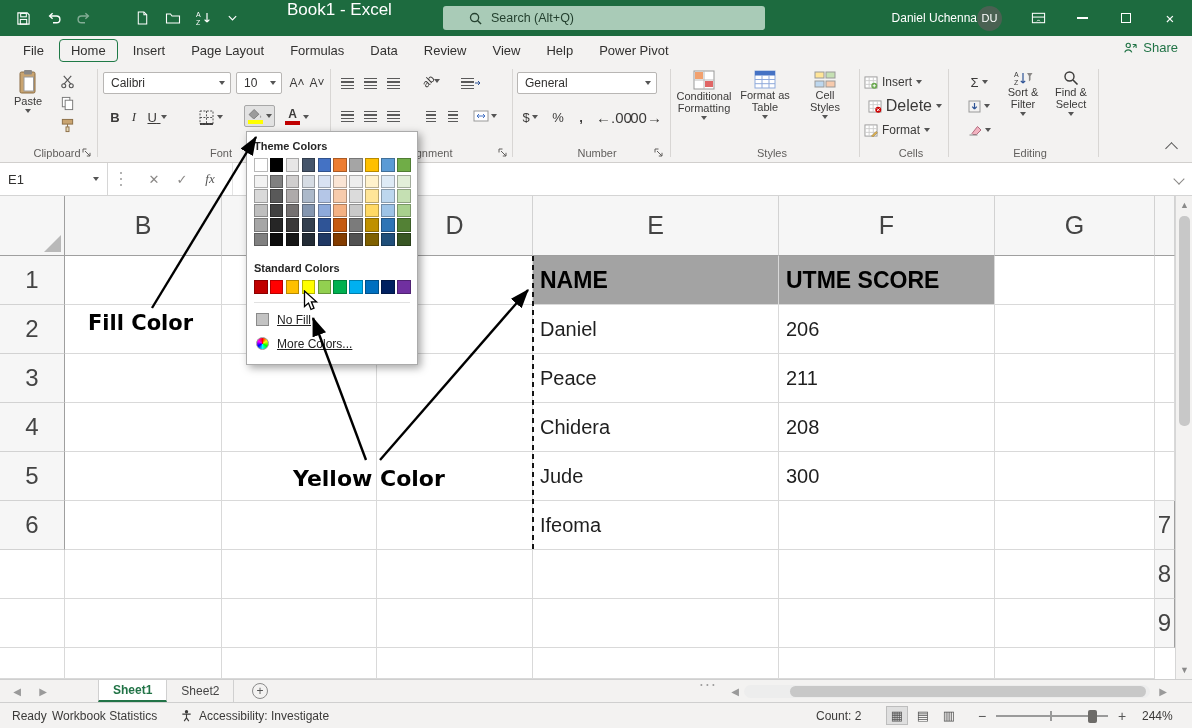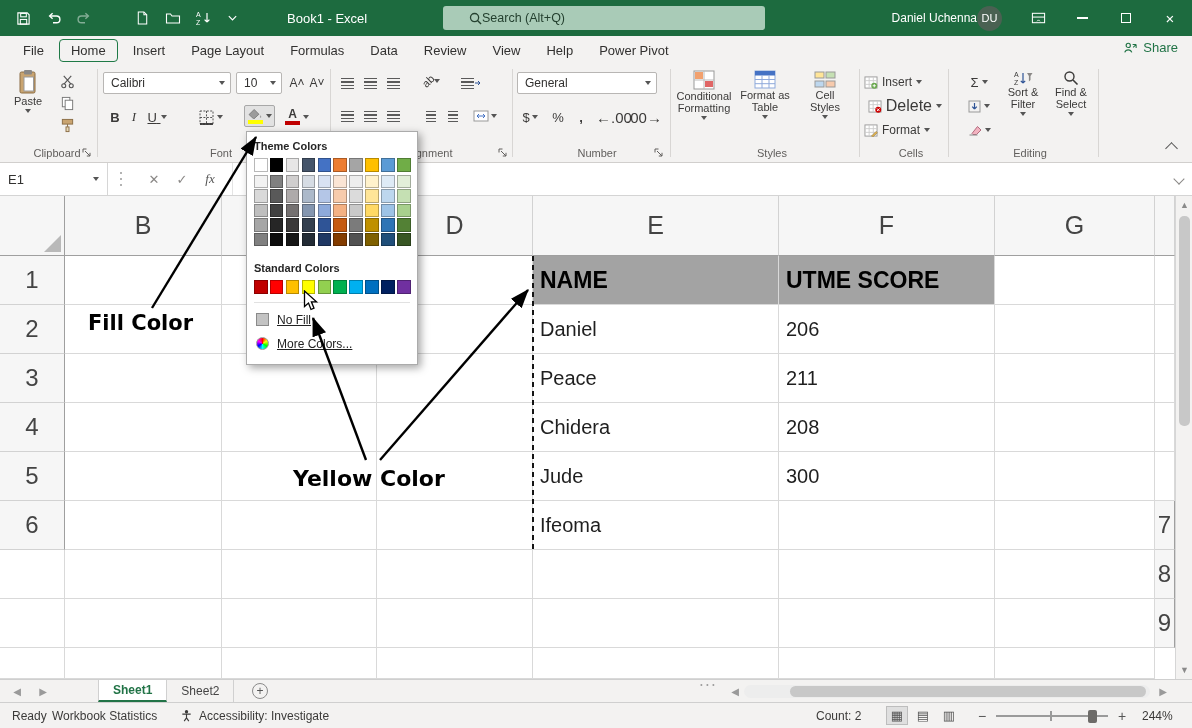--- a/index.html
+++ b/index.html
@@ -5,22 +5,22 @@
 *{margin:0;padding:0;box-sizing:border-box}
 html,body{width:1192px;height:728px;overflow:hidden}
 body{position:relative;font-family:"Liberation Sans",sans-serif;background:#fff;color:#323130}
 svg{display:block}
 
 
 #titlebar{position:absolute;left:0;top:0;width:1192px;height:36px;background:#1d6b3f;color:#fff;display:flex;align-items:center}
 .qat{display:flex;align-items:center;gap:13px;padding-left:15px}
 .tico{width:17px;height:17px;display:flex;align-items:center;justify-content:center}
 .dim{opacity:.45}
-#wintitle{position:absolute;left:287px;top:8px;height:20px;display:flex;align-items:center;font-size:13px}
-#searchbox{position:absolute;left:443px;top:6px;width:322px;height:24px;background:#a9cbb7;border-radius:3px;display:flex;align-items:center;padding-left:26px;font-size:12.5px;color:#24402f}
+#wintitle{position:absolute;left:287px;top:0;height:20px;display:flex;align-items:center;font-size:17px}
+#searchbox{position:absolute;left:443px;top:6px;width:322px;height:24px;background:#a9cbb7;border-radius:3px;display:flex;align-items:center;gap:9px;padding-left:26px;font-size:12.5px;color:#24402f}
 #userarea{position:absolute;right:0;top:0;height:36px;display:flex;align-items:center}
 #username{font-size:12px;margin-right:0}
 #avatar{width:25px;height:25px;border-radius:50%;background:#4a6152;color:#fff;font-size:11px;display:flex;align-items:center;justify-content:center;margin-right:14px}
 .winbtn{width:44px;height:36px;display:flex;align-items:center;justify-content:center}
 .minbar{width:11px;height:1.4px;background:#fff}
 .maxbox{width:10px;height:10px;border:1.3px solid #fff}
 .closex{font-size:15px;line-height:1}
 
 
 #tabrow{position:absolute;left:0;top:36px;width:1192px;height:28px;background:#f3f2f1;display:flex;align-items:center;padding-left:10px}

